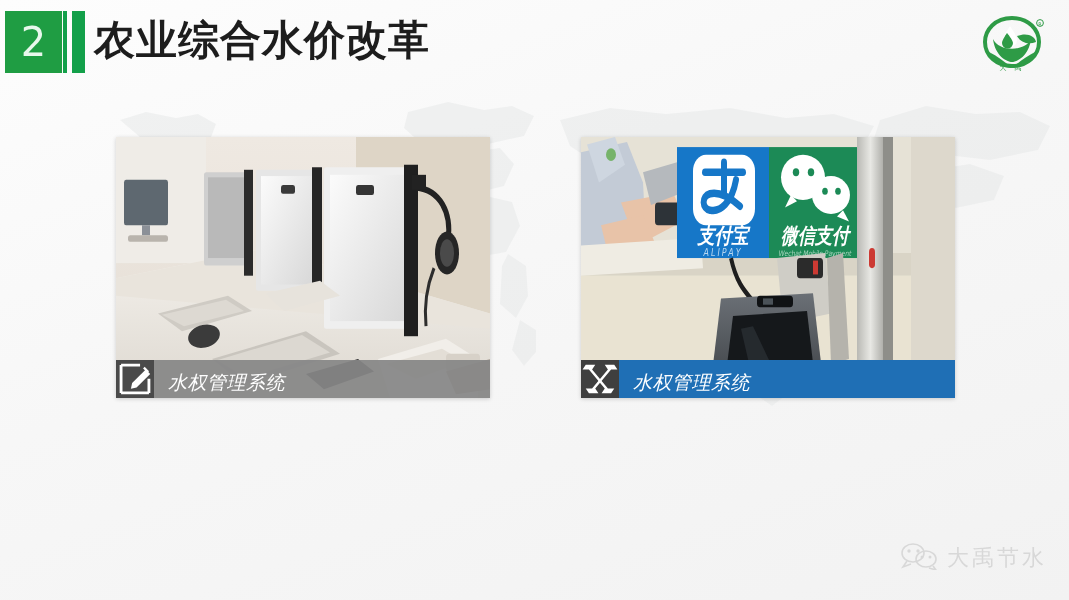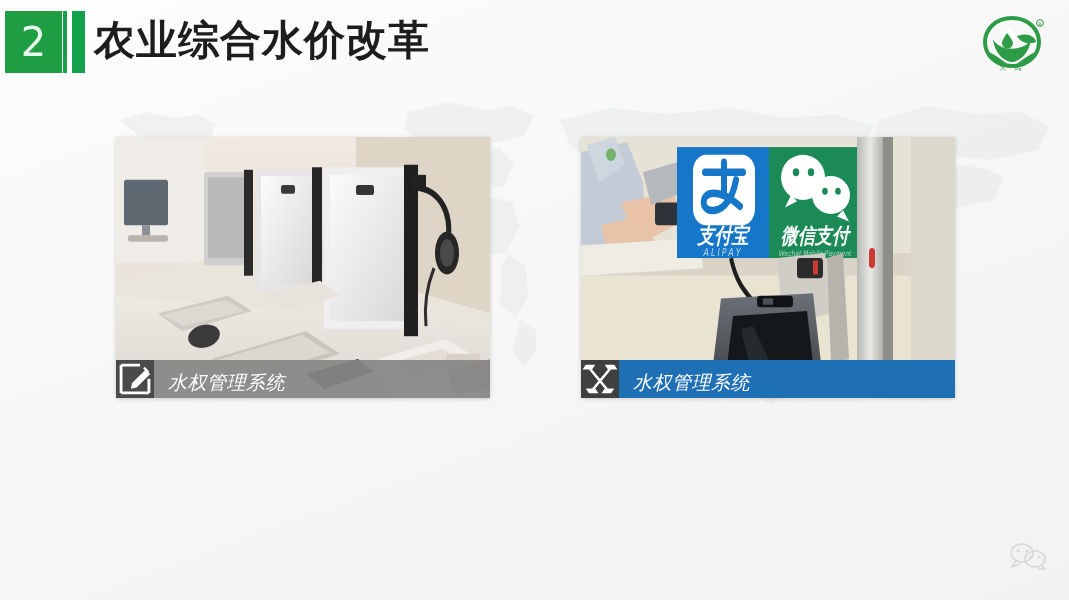--- a/index.html
+++ b/index.html
@@ -451,15 +451,16 @@
           <path d="M33,24 l3,4 l-7,-2"></path>
         </g>
         <g fill="#b4b4b4">
           <circle cx="9" cy="9" r="1.7"></circle>
           <circle cx="18" cy="9" r="1.7"></circle>
           <circle cx="22" cy="15" r="1.5"></circle>
           <circle cx="30" cy="15" r="1.5"></circle>
         </g>
       </svg>
     </span>
+    <span class="wm-text">大禹节水</span>
   </div>
 
 </div>
 
 </body></html>

